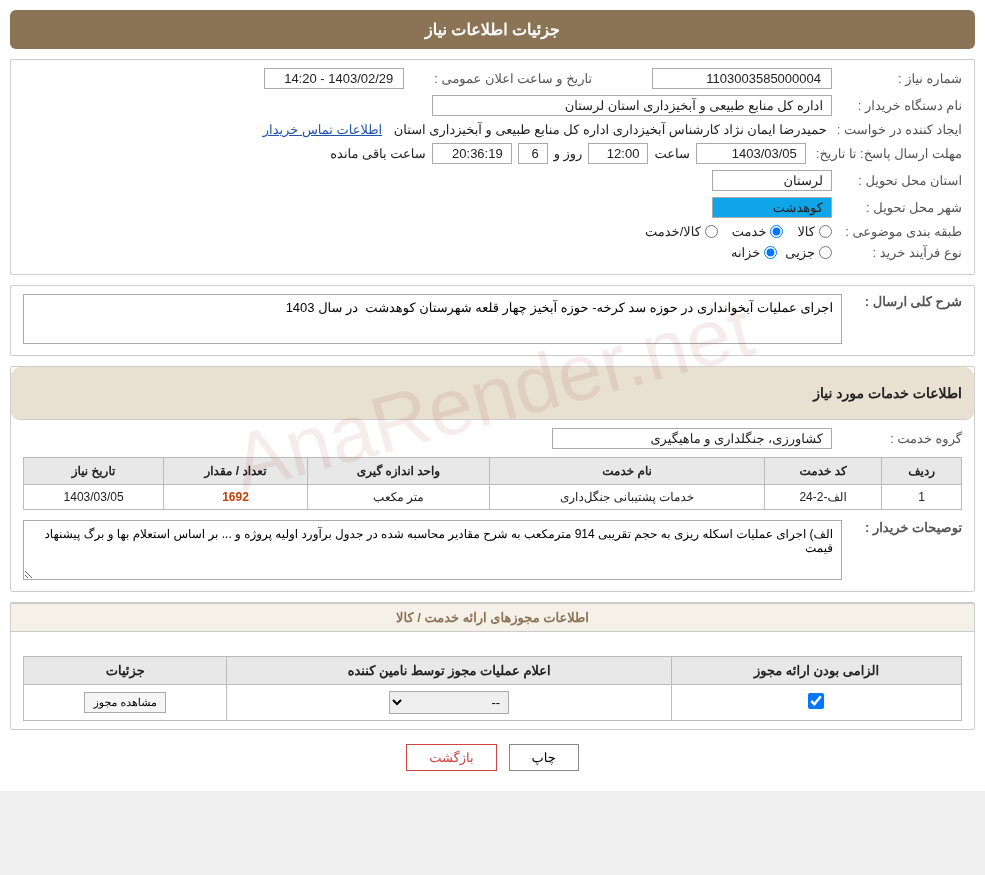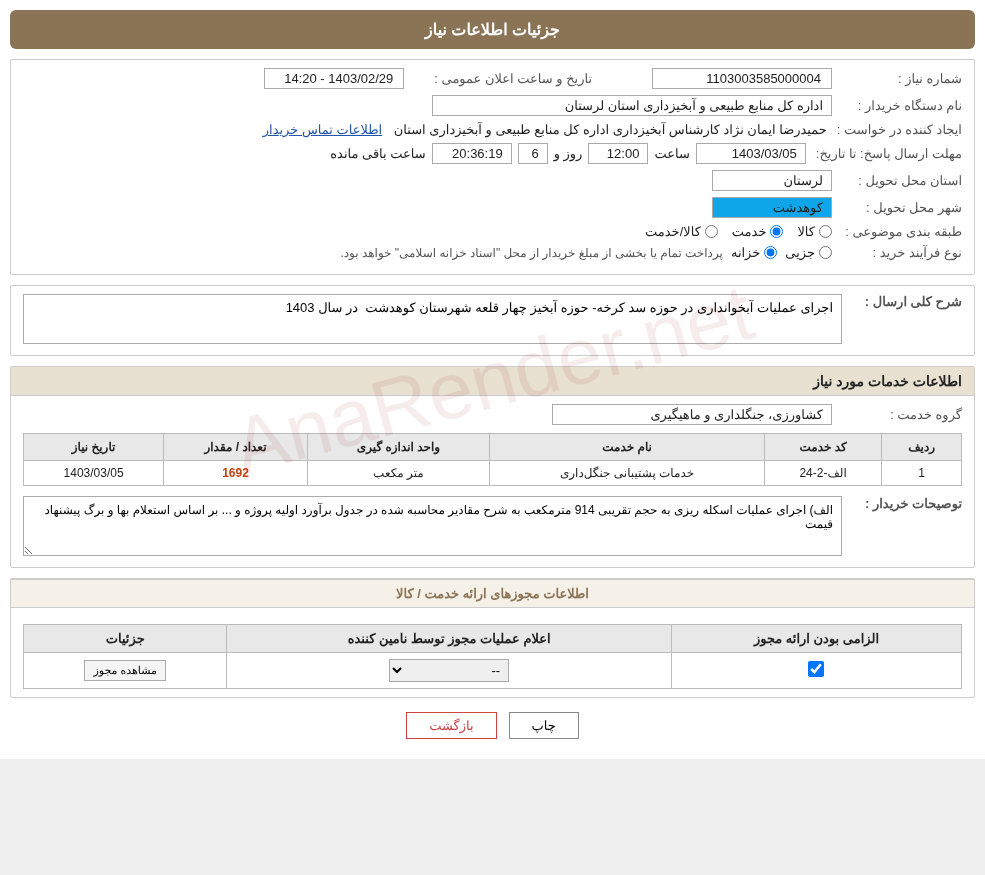--- a/index.html
+++ b/index.html
@@ -27,24 +27,25 @@
       margin-bottom: 10px;
     }
     .section-box {
       border: 1px solid #ccc;
       border-radius: 2px;
       margin-bottom: 10px;
       background: #fff;
     }
     .section-header {
       background: #e8e0d0;
-      padding: 6px 12px;
+      padding: 18px 12px;
       font-weight: bold;
       font-size: 14px;
       border-bottom: 1px solid #ccc;
+      border-radius: 9px;
     }
     .section-body {
       padding: 8px 12px;
     }
     .info-row {
       display: flex;
       align-items: center;
       margin-bottom: 6px;
       flex-wrap: wrap;
     }
@@ -128,21 +129,21 @@
       width: 100%;
     }
     .permit-section-header {
       text-align: center;
       background: #f5f0e8;
       padding: 6px;
       font-weight: bold;
       color: #8B7355;
       border-top: 1px solid #ccc;
       border-bottom: 1px solid #ccc;
-      margin-bottom: 8px;
+      margin-bottom: 16px;
     }
     .permit-table {
       width: 100%;
       border-collapse: collapse;
     }
     .permit-table th {
       background: #e8e8e8;
       border: 1px solid #bbb;
       padding: 6px 10px;
       text-align: center;
@@ -306,21 +307,20 @@
         <div class="info-value">
           <div class="type-purchase-row">
             <div class="radio-item">
               <input type="radio" name="ptype" style="">
               <span>جزیی</span>
             </div>
             <div class="radio-item">
               <input type="radio" name="ptype" checked="" style="">
               <span>خزانه</span>
             </div>
-            <span style="color:#555; font-size:12px;">پرداخت تمام یا بخشی از مبلغ خریدار از محل "اسناد خزانه اسلامی" خواهد بود.</span>
           </div>
         </div>
       </div>
 
     </div>
   </div>
 
   <div class="section-box">
     <div style="display:flex; align-items:flex-start; padding:8px 12px; gap:10px;">
       <span class="info-label" style="min-width:110px; font-weight:bold;">شرح کلی ارسال :</span>

